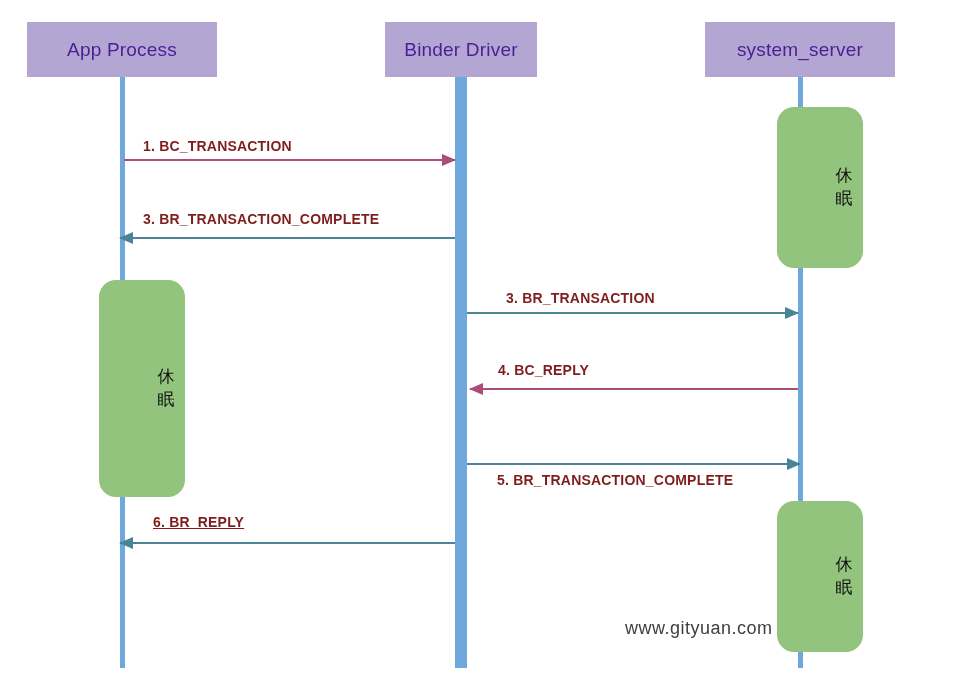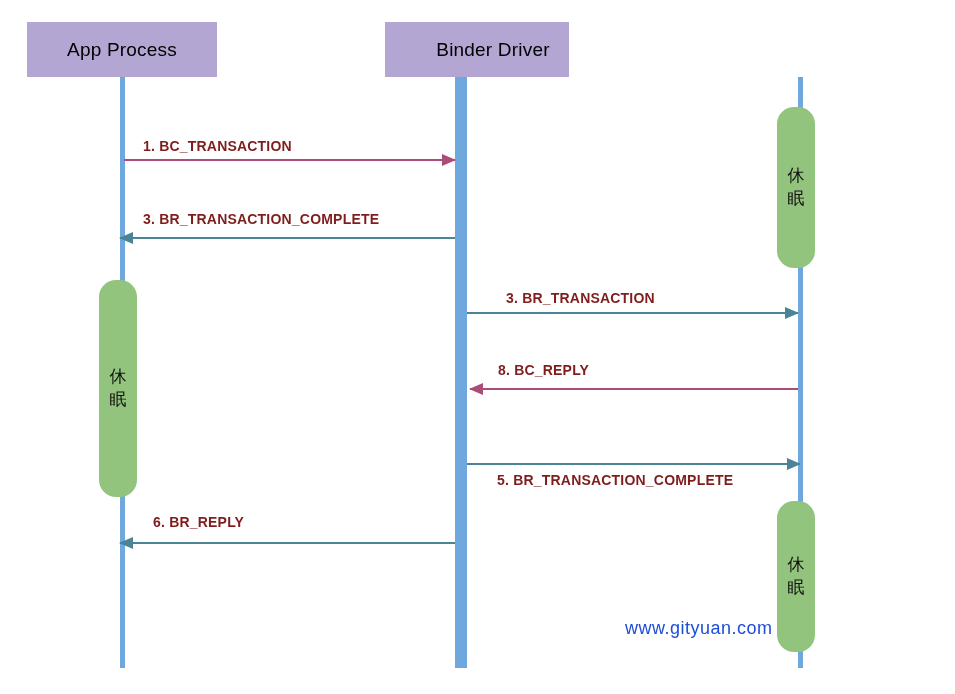--- a/index.html
+++ b/index.html
@@ -4,34 +4,34 @@
 <style>
   html,body{margin:0;padding:0;background:#ffffff;}
   .canvas{
     position:relative;width:955px;height:694px;background:#ffffff;overflow:hidden;
     font-family:"Liberation Sans", sans-serif;
   }
   
   .head{
     position:absolute;top:22px;height:55px;background:#b3a6d2;
     display:flex;align-items:center;justify-content:center;
-    font-size:19px;color:#000000;letter-spacing:.2px;
+    font-size:19px;color:#4c1d95;letter-spacing:.2px;
   }
   .head-app{left:27px;width:190px;}
-  .head-binder{left:385px;width:152px;padding-left:32px;}
+  .head-binder{left:385px;width:152px;}
   .head-system{left:705px;width:190px;}
   
   .line{position:absolute;top:77px;height:591px;background:#6fa8dc;}
   .line-app{left:120px;width:5px;}
   .line-binder{left:455px;width:12px;}
   .line-system{left:798px;width:5px;}
   
   .sleep{
     position:absolute;width:38px;background:#93c47d;border-radius:17px;
-    display:flex;align-items:center;justify-content:center;
+    display:flex;align-items:center;justify-content:center;padding-left:48px;
   }
   .sleep-text{
     width:1.1em;word-break:break-all;text-align:center;
     font-size:17px;line-height:1.35;color:#111111;
   }
   .sleep-sys-top{left:777px;top:107px;height:161px;}
   .sleep-app{left:99px;top:280px;height:217px;}
   .sleep-sys-bottom{left:777px;top:501px;height:151px;}
   
   .msg-label{
@@ -41,33 +41,34 @@
   .msg-line{position:absolute;height:2px;background:var(--c);}
   .ah{position:absolute;top:50%;transform:translateY(-50%);width:0;height:0;
       border-top:6px solid transparent;border-bottom:6px solid transparent;}
   .ah-right{right:-1px;border-left:14px solid var(--c);}
   .ah-left{left:-1px;border-right:14px solid var(--c);}
   .m1{--c:#aa4d79;} .m1 .msg-label{left:143px;top:138px;} .m1 .msg-line{left:124px;top:159px;width:331px;}
   .m2{--c:#4a8496;} .m2 .msg-label{left:143px;top:211px;} .m2 .msg-line{left:120px;top:237px;width:335px;}
   .m3{--c:#4a8496;} .m3 .msg-label{left:498px;top:290px;margin-left:8px;} .m3 .msg-line{left:467px;top:312px;width:331px;}
   .m4{--c:#aa4d79;} .m4 .msg-label{left:498px;top:362px;} .m4 .msg-line{left:470px;top:388px;width:328px;}
   .m5{--c:#4a8496;} .m5 .msg-label{left:497px;top:434px;margin-top:38px;} .m5 .msg-line{left:467px;top:463px;width:333px;}
-  .m6{--c:#4a8496;} .m6 .msg-label{left:153px;top:514px;} .m6 .msg-line{left:120px;top:542px;width:335px;}
+  .m6{--c:#4a8496;} .m6 .msg-label{left:153px;top:514px;text-decoration:underline;} .m6 .msg-line{left:120px;top:542px;width:335px;}
   
   .watermark{
-    position:absolute;left:625px;top:618px;font-size:18px;color:#1d4ed8;letter-spacing:.5px;
+    position:absolute;left:625px;top:618px;font-size:18px;color:#404040;letter-spacing:.5px;
   }
 </style>
 </head>
 <body>
 
 <div class="canvas">
 
   <div class="head head-app">App Process</div>
   <div class="head head-binder">Binder Driver</div>
+  <div class="head head-system">system_server</div>
 
   <div class="line line-app"></div>
   <div class="line line-binder"></div>
   <div class="line line-system"></div>
 
   <div class="sleep sleep-sys-top">
     <span class="sleep-text">休眠</span>
   </div>
   <div class="sleep sleep-app">
     <span class="sleep-text">休眠</span>
@@ -91,21 +92,21 @@
   </div>
 
   <div class="m3" style="--c: #4a8496;">
     <div class="msg-label">3. BR_TRANSACTION</div>
     <div class="msg-line">
         <i class="ah ah-right"></i>
       </div>
   </div>
 
   <div class="m4" style="--c: #aa4d79;">
-    <div class="msg-label">8. BC_REPLY</div>
+    <div class="msg-label">4. BC_REPLY</div>
     <div class="msg-line">
         <i class="ah ah-left"></i>
       </div>
   </div>
 
   <div class="m5" style="--c: #4a8496;">
     <div class="msg-label">5. BR_TRANSACTION_COMPLETE</div>
     <div class="msg-line">
         <i class="ah ah-right"></i>
       </div>

